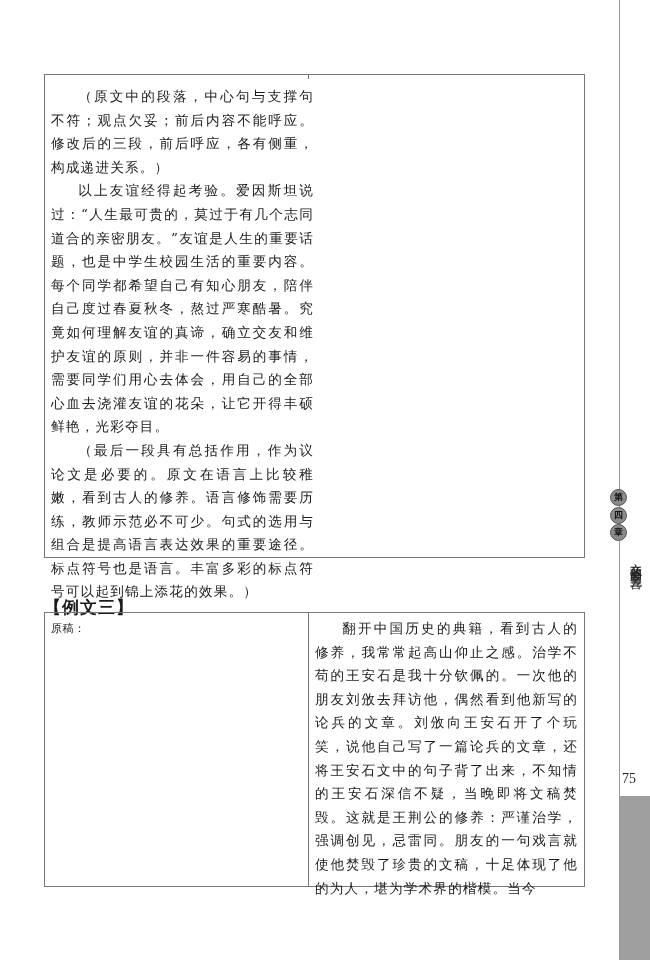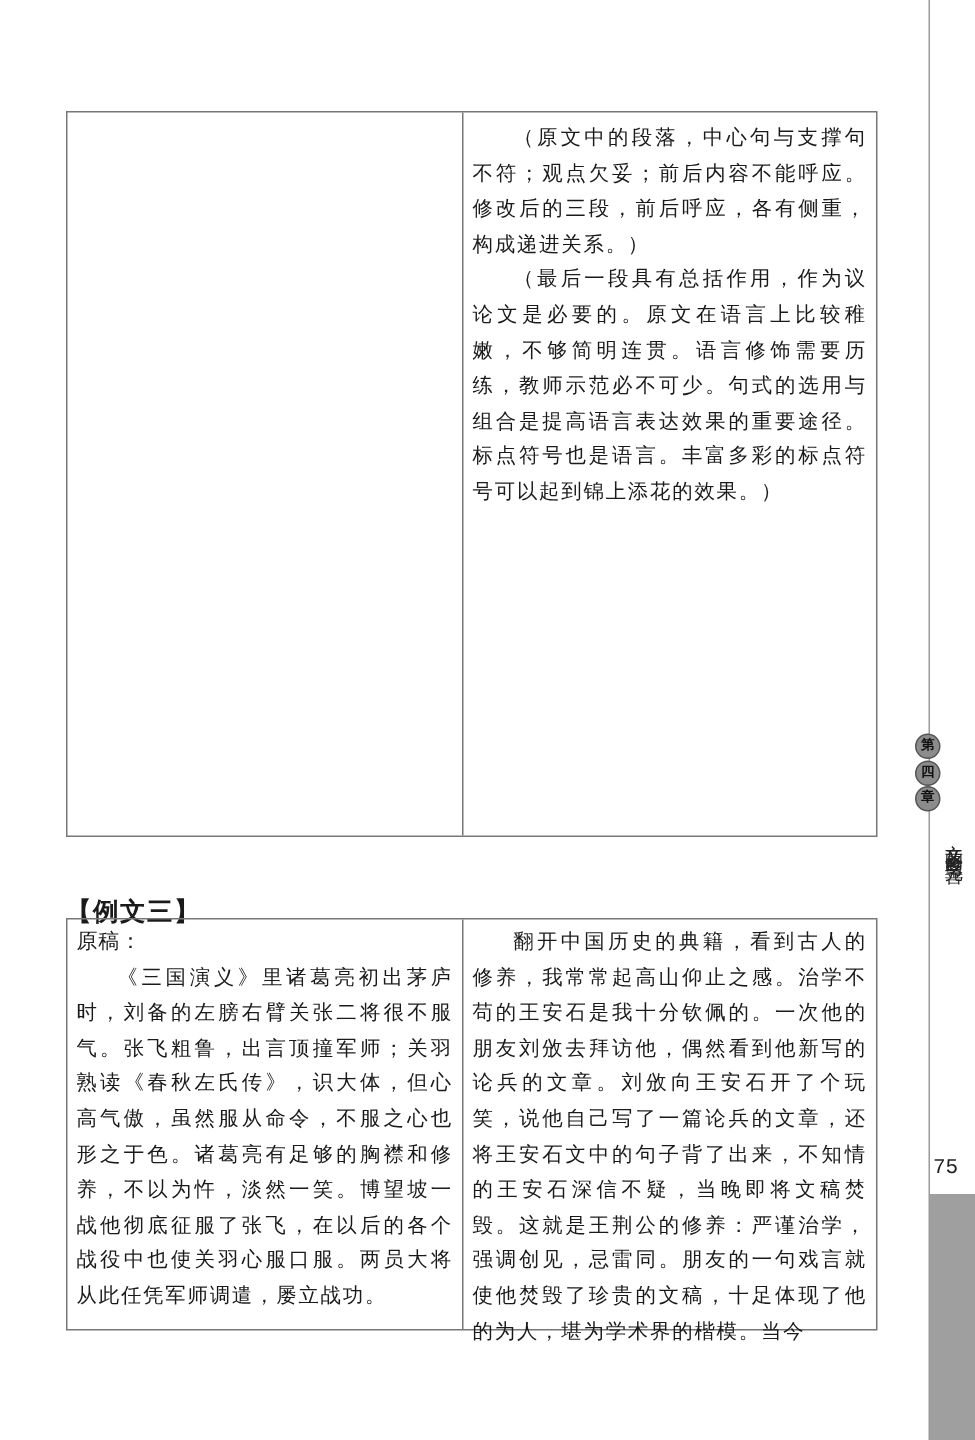--- a/index.html
+++ b/index.html
@@ -18,22 +18,22 @@
     box-sizing:border-box;
     padding:4px 6px 0 6px;
     font-size:13.6px;
     line-height:23.6px;
     letter-spacing:1.2px;
     text-align:justify;
   }
   .cell.left { width:264px; border-right:1px solid #777; }
   .cell.right { width:275px; }
   .para { margin:0; text-indent:2em; }
-  .cell-label { margin:0; font-family:"DejaVu Sans", "Liberation Sans", sans-serif; font-size:14px; letter-spacing:0.5px; }
-  #t1 { top:74px; height:484px; }
+  .cell-label { margin:0; font-family:"DejaVu Sans", "Liberation Sans", sans-serif; font-size:11px; letter-spacing:0.5px; }
+  #t1 { top:74px; height:484px;flex-direction:column; }
   #t2 { top:612px; height:275px; }
   #t1 .cell.right { padding-top:6px; }
   .section-title {
     position:absolute; left:44px; top:596px;
     font-family:"DejaVu Sans", "Liberation Sans", sans-serif;
     font-weight:bold; font-size:17px; letter-spacing:1px;
   }
   .sidebar-line {
     position:absolute; left:619px; top:0; width:1px; height:960px; background:#9a9a9a;
   }
@@ -45,44 +45,44 @@
     font-family:"DejaVu Sans", sans-serif;
   }
   .chap-title {
     position:absolute; left:627px; top:553px; width:16px;
     font-size:12px; line-height:15.5px; text-align:center; color:#222;
     writing-mode: vertical-rl;
     letter-spacing:2px;
   }
   .page-num {
     position:absolute; left:622px; top:771px;
-    font-family:Liberation Mono, monospace; font-size:14px; color:#222;
+    font-family:Liberation Serif, serif; font-size:14px; color:#222;
   }
   .gray-block {
     position:absolute; left:620px; top:796px; width:30px; height:164px;
     background:#9f9f9f;
   }
 </style>
 </head>
 <body>
 
 <div class="table" id="t1">
   <div class="cell left"></div>
   <div class="cell right">
     <p class="para">（原文中的段落，中心句与支撑句不符；观点欠妥；前后内容不能呼应。修改后的三段，前后呼应，各有侧重，构成递进关系。）</p>
-    <p class="para">（最后一段具有总括作用，作为议论文是必要的。原文在语言上比较稚嫩，不够简明连贯。语言修饰需要历练，教师示范必不可少。句式的选用与组合是提高语言表达效果的重要途径。标点符号也是语言。丰富多彩的标点符号可以起到锦上添花的效果。）</p>
+    <p class="para">以上友谊经得起考验。爱因斯坦说过：“人生最可贵的，莫过于有几个志同道合的亲密朋友。”友谊是人生的重要话题，也是中学生校园生活的重要内容。每个同学都希望自己有知心朋友，陪伴自己度过春夏秋冬，熬过严寒酷暑。究竟如何理解友谊的真谛，确立交友和维护友谊的原则，并非一件容易的事情，需要同学们用心去体会，用自己的全部心血去浇灌友谊的花朵，让它开得丰硕鲜艳，光彩夺目。</p>
+    <p class="para">（最后一段具有总括作用，作为议论文是必要的。原文在语言上比较稚嫩，看到古人的修养。语言修饰需要历练，教师示范必不可少。句式的选用与组合是提高语言表达效果的重要途径。标点符号也是语言。丰富多彩的标点符号可以起到锦上添花的效果。）</p>
   </div>
 </div>
 
 <div class="section-title">【例文三】</div>
 
 <div class="table" id="t2">
   <div class="cell left">
     <p class="cell-label">原稿：</p>
-    <p class="para">《三国演义》里诸葛亮初出茅庐时，刘备的左膀右臂关张二将很不服气。张飞粗鲁，出言顶撞军师；关羽熟读《春秋左氏传》，识大体，但心高气傲，虽然服从命令，不服之心也形之于色。诸葛亮有足够的胸襟和修养，不以为忤，淡然一笑。博望坡一战他彻底征服了张飞，在以后的各个战役中也使关羽心服口服。两员大将从此任凭军师调遣，屡立战功。</p>
   </div>
   <div class="cell right">
     <p class="para">翻开中国历史的典籍，看到古人的修养，我常常起高山仰止之感。治学不苟的王安石是我十分钦佩的。一次他的朋友刘攽去拜访他，偶然看到他新写的论兵的文章。刘攽向王安石开了个玩笑，说他自己写了一篇论兵的文章，还将王安石文中的句子背了出来，不知情的王安石深信不疑，当晚即将文稿焚毁。这就是王荆公的修养：严谨治学，强调创见，忌雷同。朋友的一句戏言就使他焚毁了珍贵的文稿，十足体现了他的为人，堪为学术界的楷模。当今</p>
   </div>
 </div>
 
 <div class="sidebar-line"></div>
 <div class="chap-circle" style="top:489px;">第</div>
 <div class="chap-circle" style="top:507px;">四</div>
 <div class="chap-circle" style="top:524px;">章</div>

